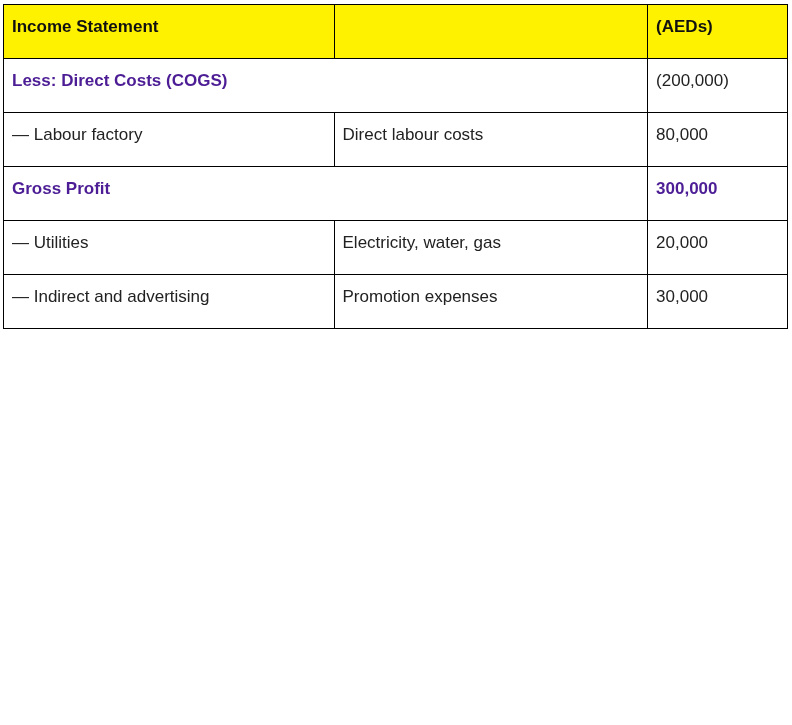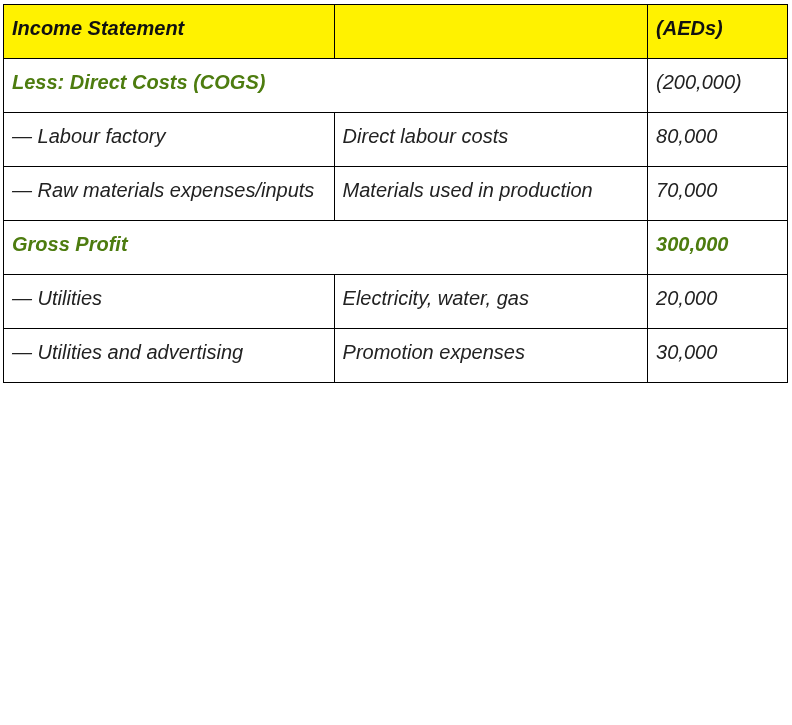--- a/index.html
+++ b/index.html
@@ -1,20 +1,20 @@
 <!DOCTYPE html>
 <html><head>
 <meta charset="utf-8">
 <style>
   html, body { margin:0; padding:0; background:#ffffff; }
   body { width:792px; height:725px; position:relative; font-family:"Liberation Sans", sans-serif; }
   table { position:absolute; left:3px; top:4px; border-collapse:collapse; width:785px; }
-  td { border:1px solid #000; height:54px; padding:0 8px; font-size:20px; color:#222; vertical-align:top; padding-top:12px; box-sizing:border-box;font-style:italic; }
+  td { border:1px solid #000; height:54px; padding:0 8px; font-size:17px; color:#222; vertical-align:top; padding-top:12px; box-sizing:border-box; }
   tr.head td { background:#fff200; font-weight:bold; color:#111; }
-  .b { font-weight:bold; color:#4d7c0f; }
+  .b { font-weight:bold; color:#4c1d95; }
   col.c1 { width:331px; } col.c2 { width:314px; } col.c3 { width:140px; }
 </style>
 </head>
 <body>
 
 <table>
   <colgroup>
       <col class="c1">
       <col class="c2">
       <col class="c3">
@@ -28,32 +28,27 @@
       <tr>
         <td class="b" colspan="2">Less: Direct Costs (COGS)</td>
         <td>(200,000)</td>
       </tr>
       <tr>
         <td>— Labour factory</td>
         <td>Direct labour costs</td>
         <td>80,000</td>
       </tr>
       <tr>
-        <td>— Raw materials expenses/inputs</td>
-        <td>Materials used in production</td>
-        <td>70,000</td>
-      </tr>
-      <tr>
         <td class="b" colspan="2">Gross Profit</td>
         <td class="b">300,000</td>
       </tr>
       <tr>
         <td>— Utilities</td>
         <td>Electricity, water, gas</td>
         <td>20,000</td>
       </tr>
       <tr>
-        <td>— Utilities and advertising</td>
+        <td>— Indirect and advertising</td>
         <td>Promotion expenses</td>
         <td>30,000</td>
       </tr>
     </tbody>
 </table>
 
 </body></html>

